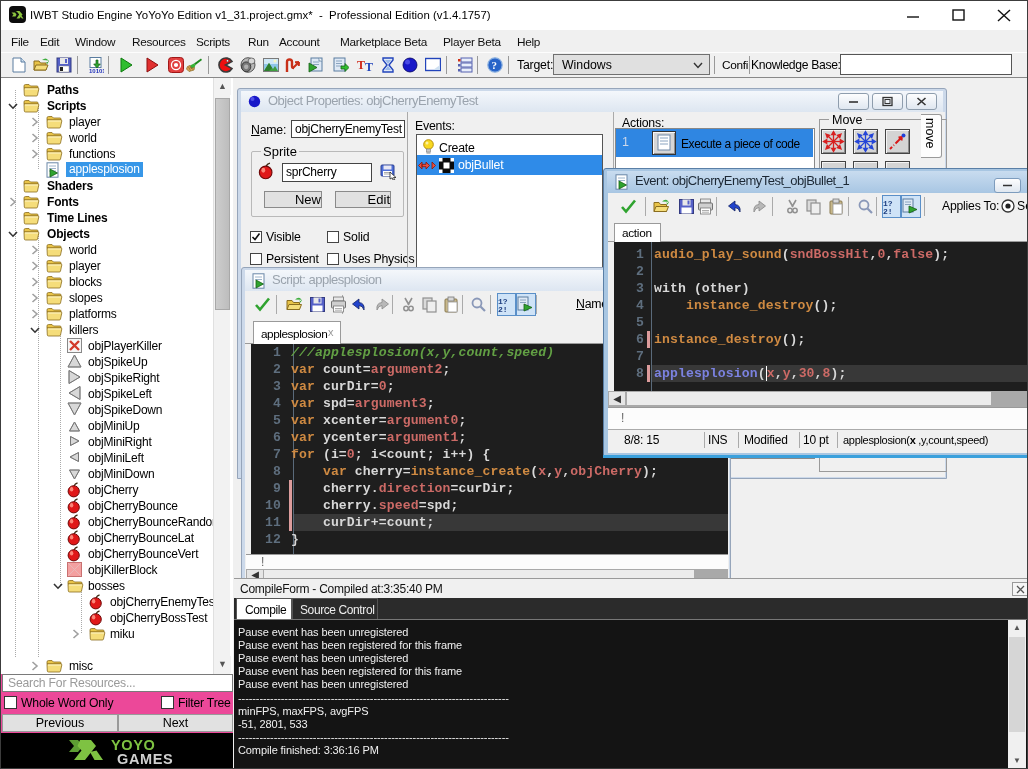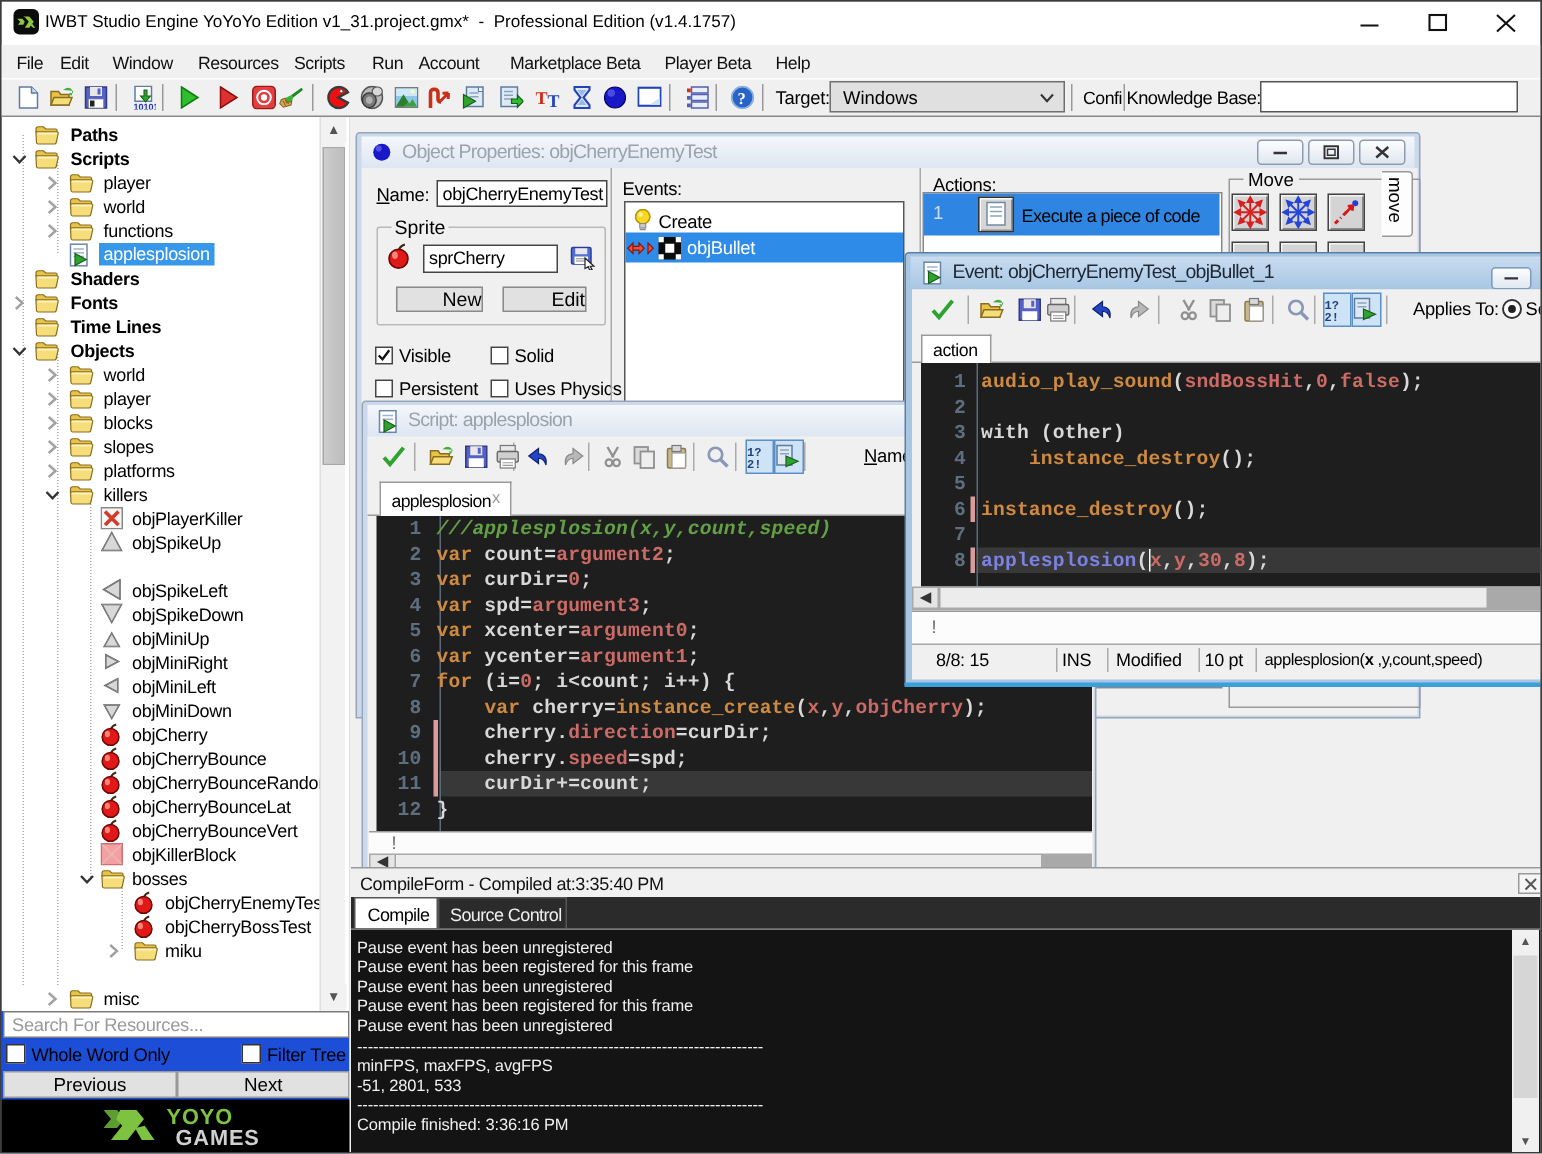--- a/index.html
+++ b/index.html
@@ -14,21 +14,21 @@
 .menuitem { top:35px; font-size:11.8px; letter-spacing:-0.3px; color:#101010; }
 #toolbar { left:1px; top:52px; width:1026px; height:26px; background:#f0f0f0; border-top:1px solid #fdfdfd; border-bottom:1px solid #888; }
 .tbsep { top:3px; width:1px; height:18px; background:#999; position:absolute; }
 #tglabel { left:517px; top:58px; font-size:12.3px; letter-spacing:-0.2px; color:#000; }
 #combo { left:553px; top:54px; width:157px; height:21px; background:#e0e0e0; border:1px solid #707070; font-size:12.3px; color:#000; }
 #combotext { left:8px; top:3px; font-size:12.3px; }
 #kblabel2 { left:751px; top:58px; font-size:12.2px; letter-spacing:-0.35px; color:#000; }
 #confi { left:722px; top:58px; font-size:11.8px; letter-spacing:-0.3px; color:#000; }
 #kbinput { left:840px; top:54px; width:172px; height:21px; background:#fff; border:1px solid #555; }
 
-#leftpanel { left:0; top:78px; width:233px; height:691px; background:#1d4ed8; border-left:1px solid #666; }
+#leftpanel { left:0; top:78px; width:233px; height:691px; background:#ec4899; border-left:1px solid #666; }
 #treearea { left:0; top:0; width:232px; height:596px; background:#fff; overflow:hidden; position:absolute; }
 .trow { position:absolute; height:16px; font-size:12px; letter-spacing:-0.2px; color:#000; white-space:nowrap; }
 .trow.bold { font-weight:bold; }
 .tlabel { position:absolute; top:1px; }
 #treescroll { left:212px; top:0; width:17px; height:596px; background:#f2f2f2; border-left:1px solid #e0e0e0; position:absolute; }
 .sbtn { position:absolute; left:0; width:17px; height:17px; background:#f2f2f2; color:#555; font-size:9px; text-align:center; line-height:17px; }
 #sthumb { position:absolute; left:1px; top:20px; width:15px; height:212px; background:linear-gradient(90deg,#cdcdcd,#bdbdbd); border:1px solid #a8a8a8; }
 #searchbox { left:1px; top:596px; width:231px; height:18px; border:1px solid #7a7a7a; background:#fff; position:absolute; font-size:12.2px; letter-spacing:-0.2px; color:#9a9a9a; padding-left:5px; line-height:16px; }
 #cbrow { left:0; top:617px; width:232px; height:17px; position:absolute; }
 .cbox { position:absolute; width:13px; height:13px; background:#fff; border:1px solid #333; top:1px; }
@@ -447,20 +447,29 @@
       </div>
 <div class="trow" style="left:0;top:276px;width:212px;">
         <div style="position:absolute;left:66px;top:0px">
           <svg width="15" height="14" viewBox="0 0 15 14">
             <polygon points="7.5,1 14,13 1,13" fill="#d8d8d8" stroke="#555" stroke-width="1"></polygon>
             <polygon points="7.5,1 14,13 1,13" fill="none" stroke="#999" stroke-width="0.5"></polygon>
           </svg>
         </div>
         <div class="tlabel" style="left:87px">objSpikeUp</div>
       </div>
+<div class="trow" style="left:0;top:292px;width:212px;">
+        <div style="position:absolute;left:66px;top:0px">
+          <svg width="15" height="14" viewBox="0 0 15 14">
+            <polygon points="2,0.5 13,7 2,13.5" fill="#d8d8d8" stroke="#555" stroke-width="1"></polygon>
+            <polygon points="2,0.5 13,7 2,13.5" fill="none" stroke="#999" stroke-width="0.5"></polygon>
+          </svg>
+        </div>
+        <div class="tlabel" style="left:87px">objSpikeRight</div>
+      </div>
 <div class="trow" style="left:0;top:308px;width:212px;">
         <div style="position:absolute;left:66px;top:0px">
           <svg width="15" height="14" viewBox="0 0 15 14">
             <polygon points="13,0.5 2,7 13,13.5" fill="#d8d8d8" stroke="#555" stroke-width="1"></polygon>
             <polygon points="13,0.5 2,7 13,13.5" fill="none" stroke="#999" stroke-width="0.5"></polygon>
           </svg>
         </div>
         <div class="tlabel" style="left:87px">objSpikeLeft</div>
       </div>
 <div class="trow" style="left:0;top:324px;width:212px;">

